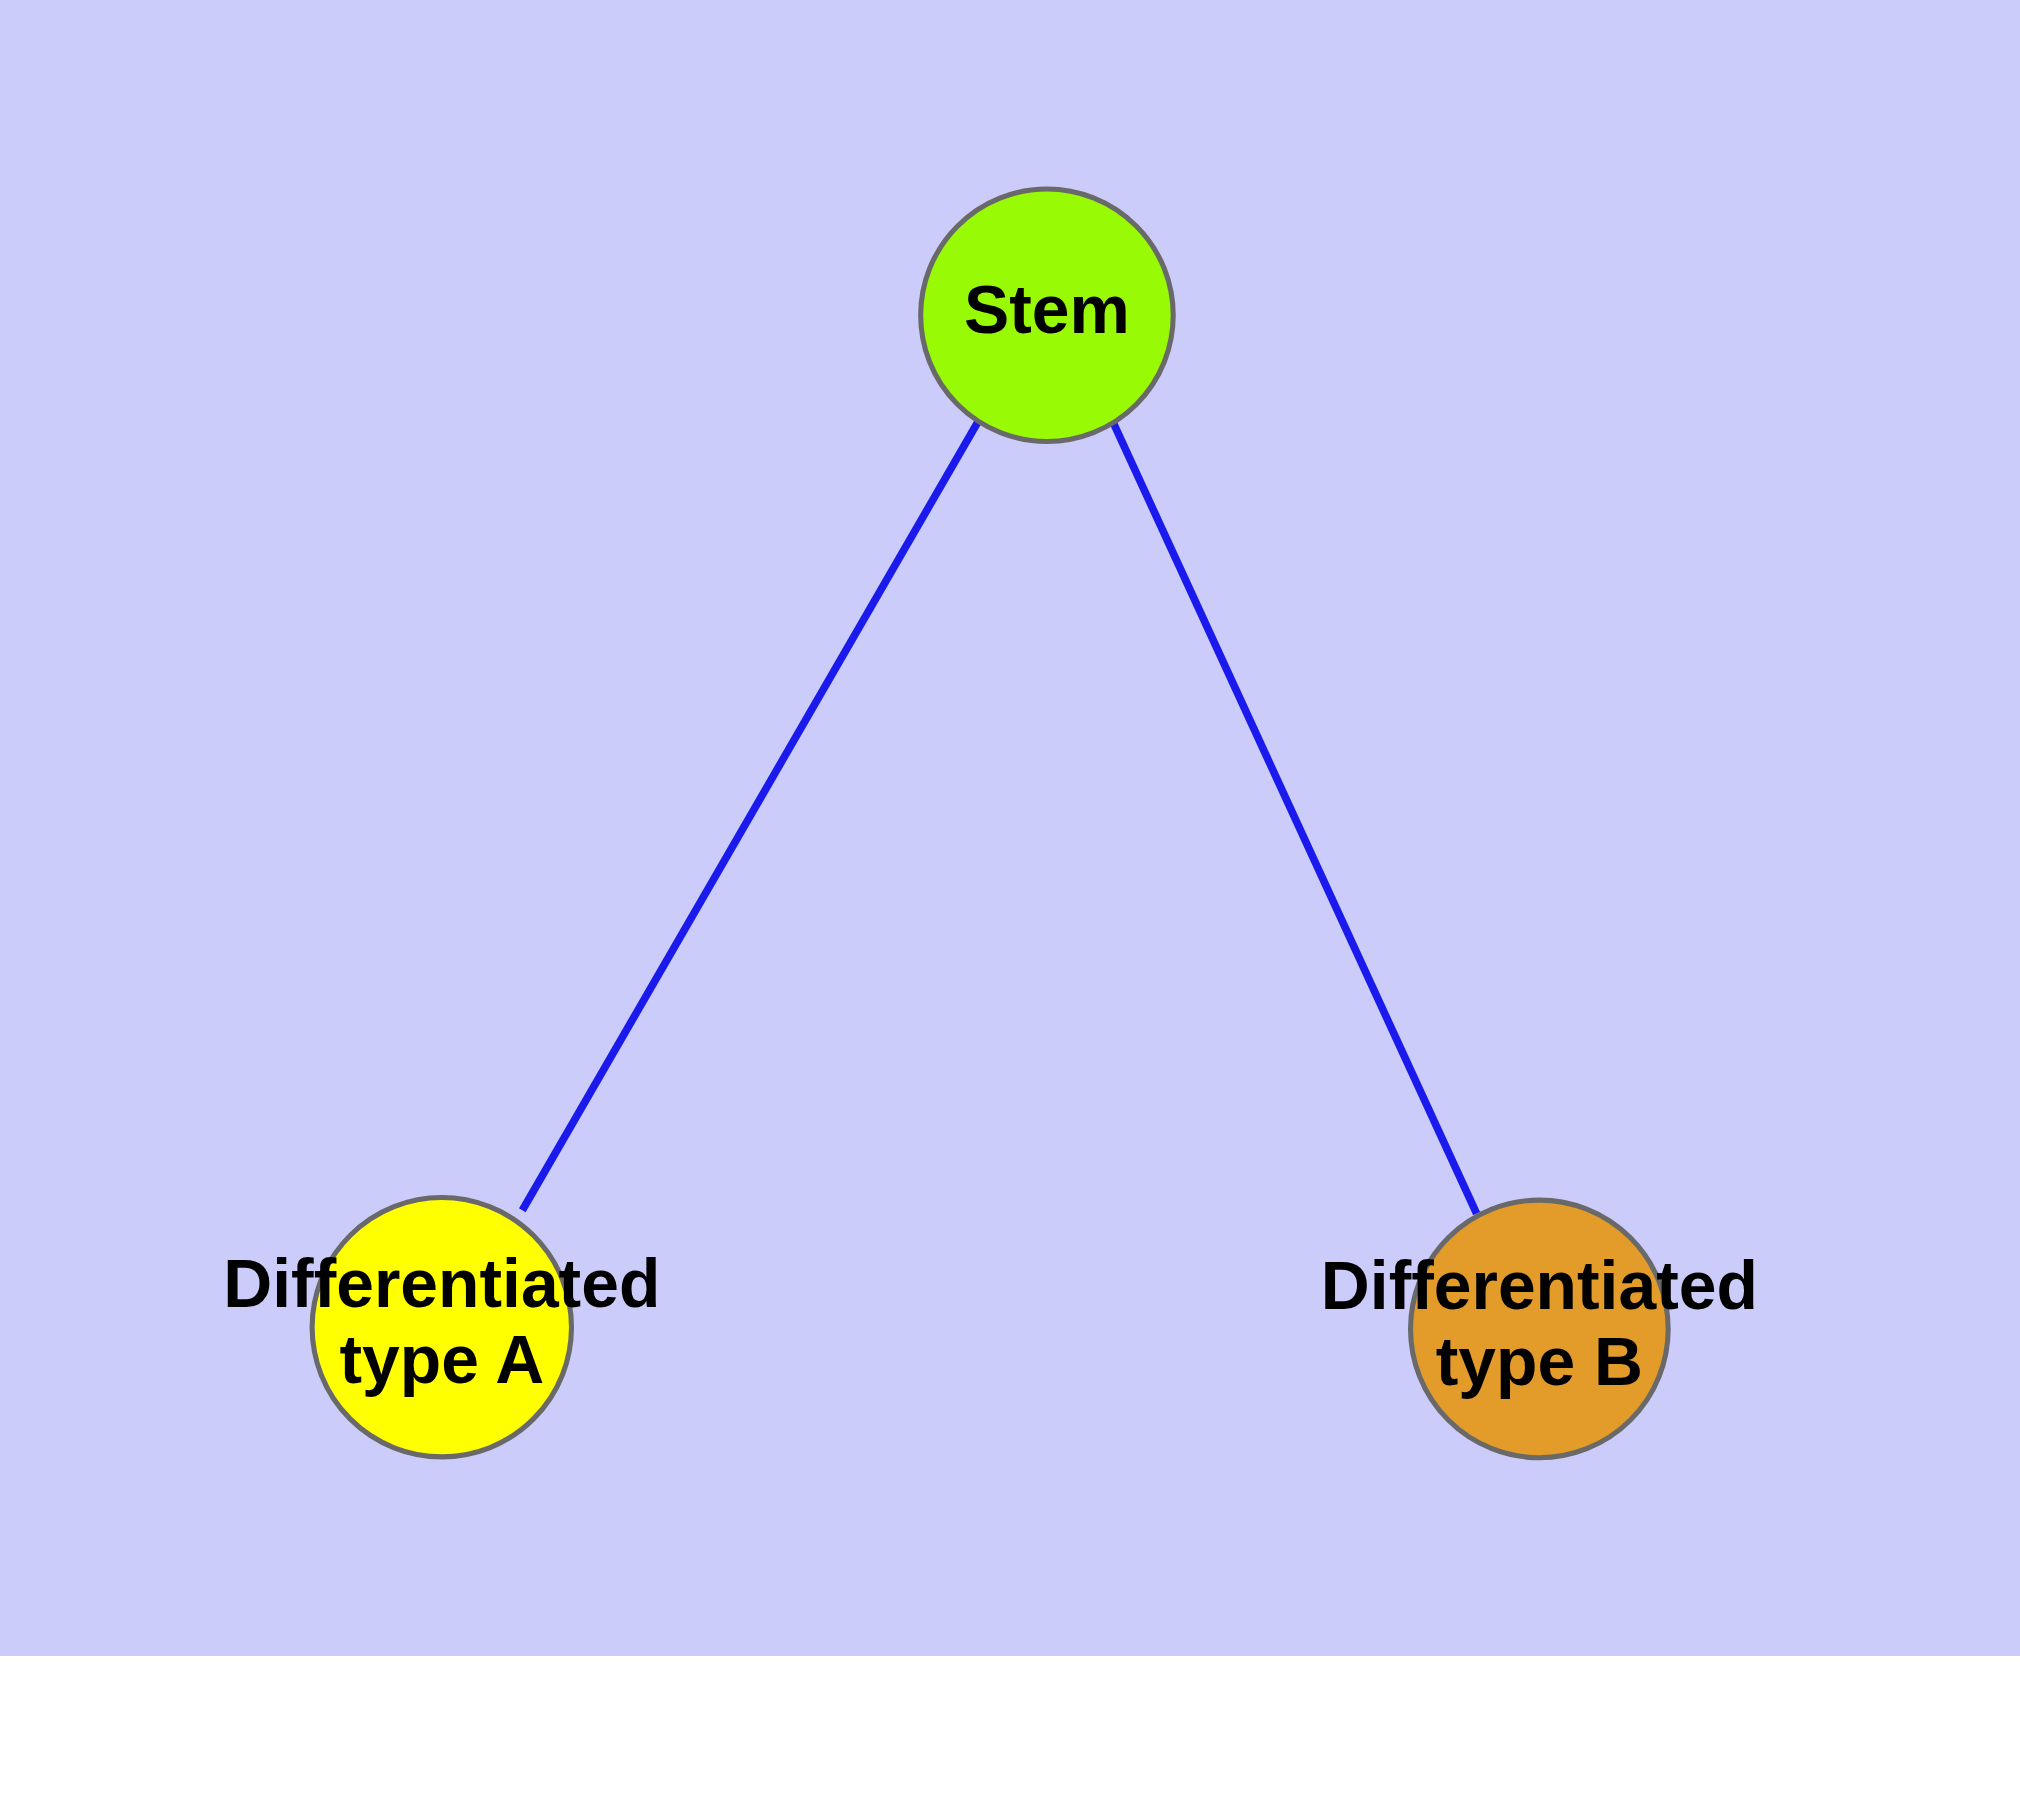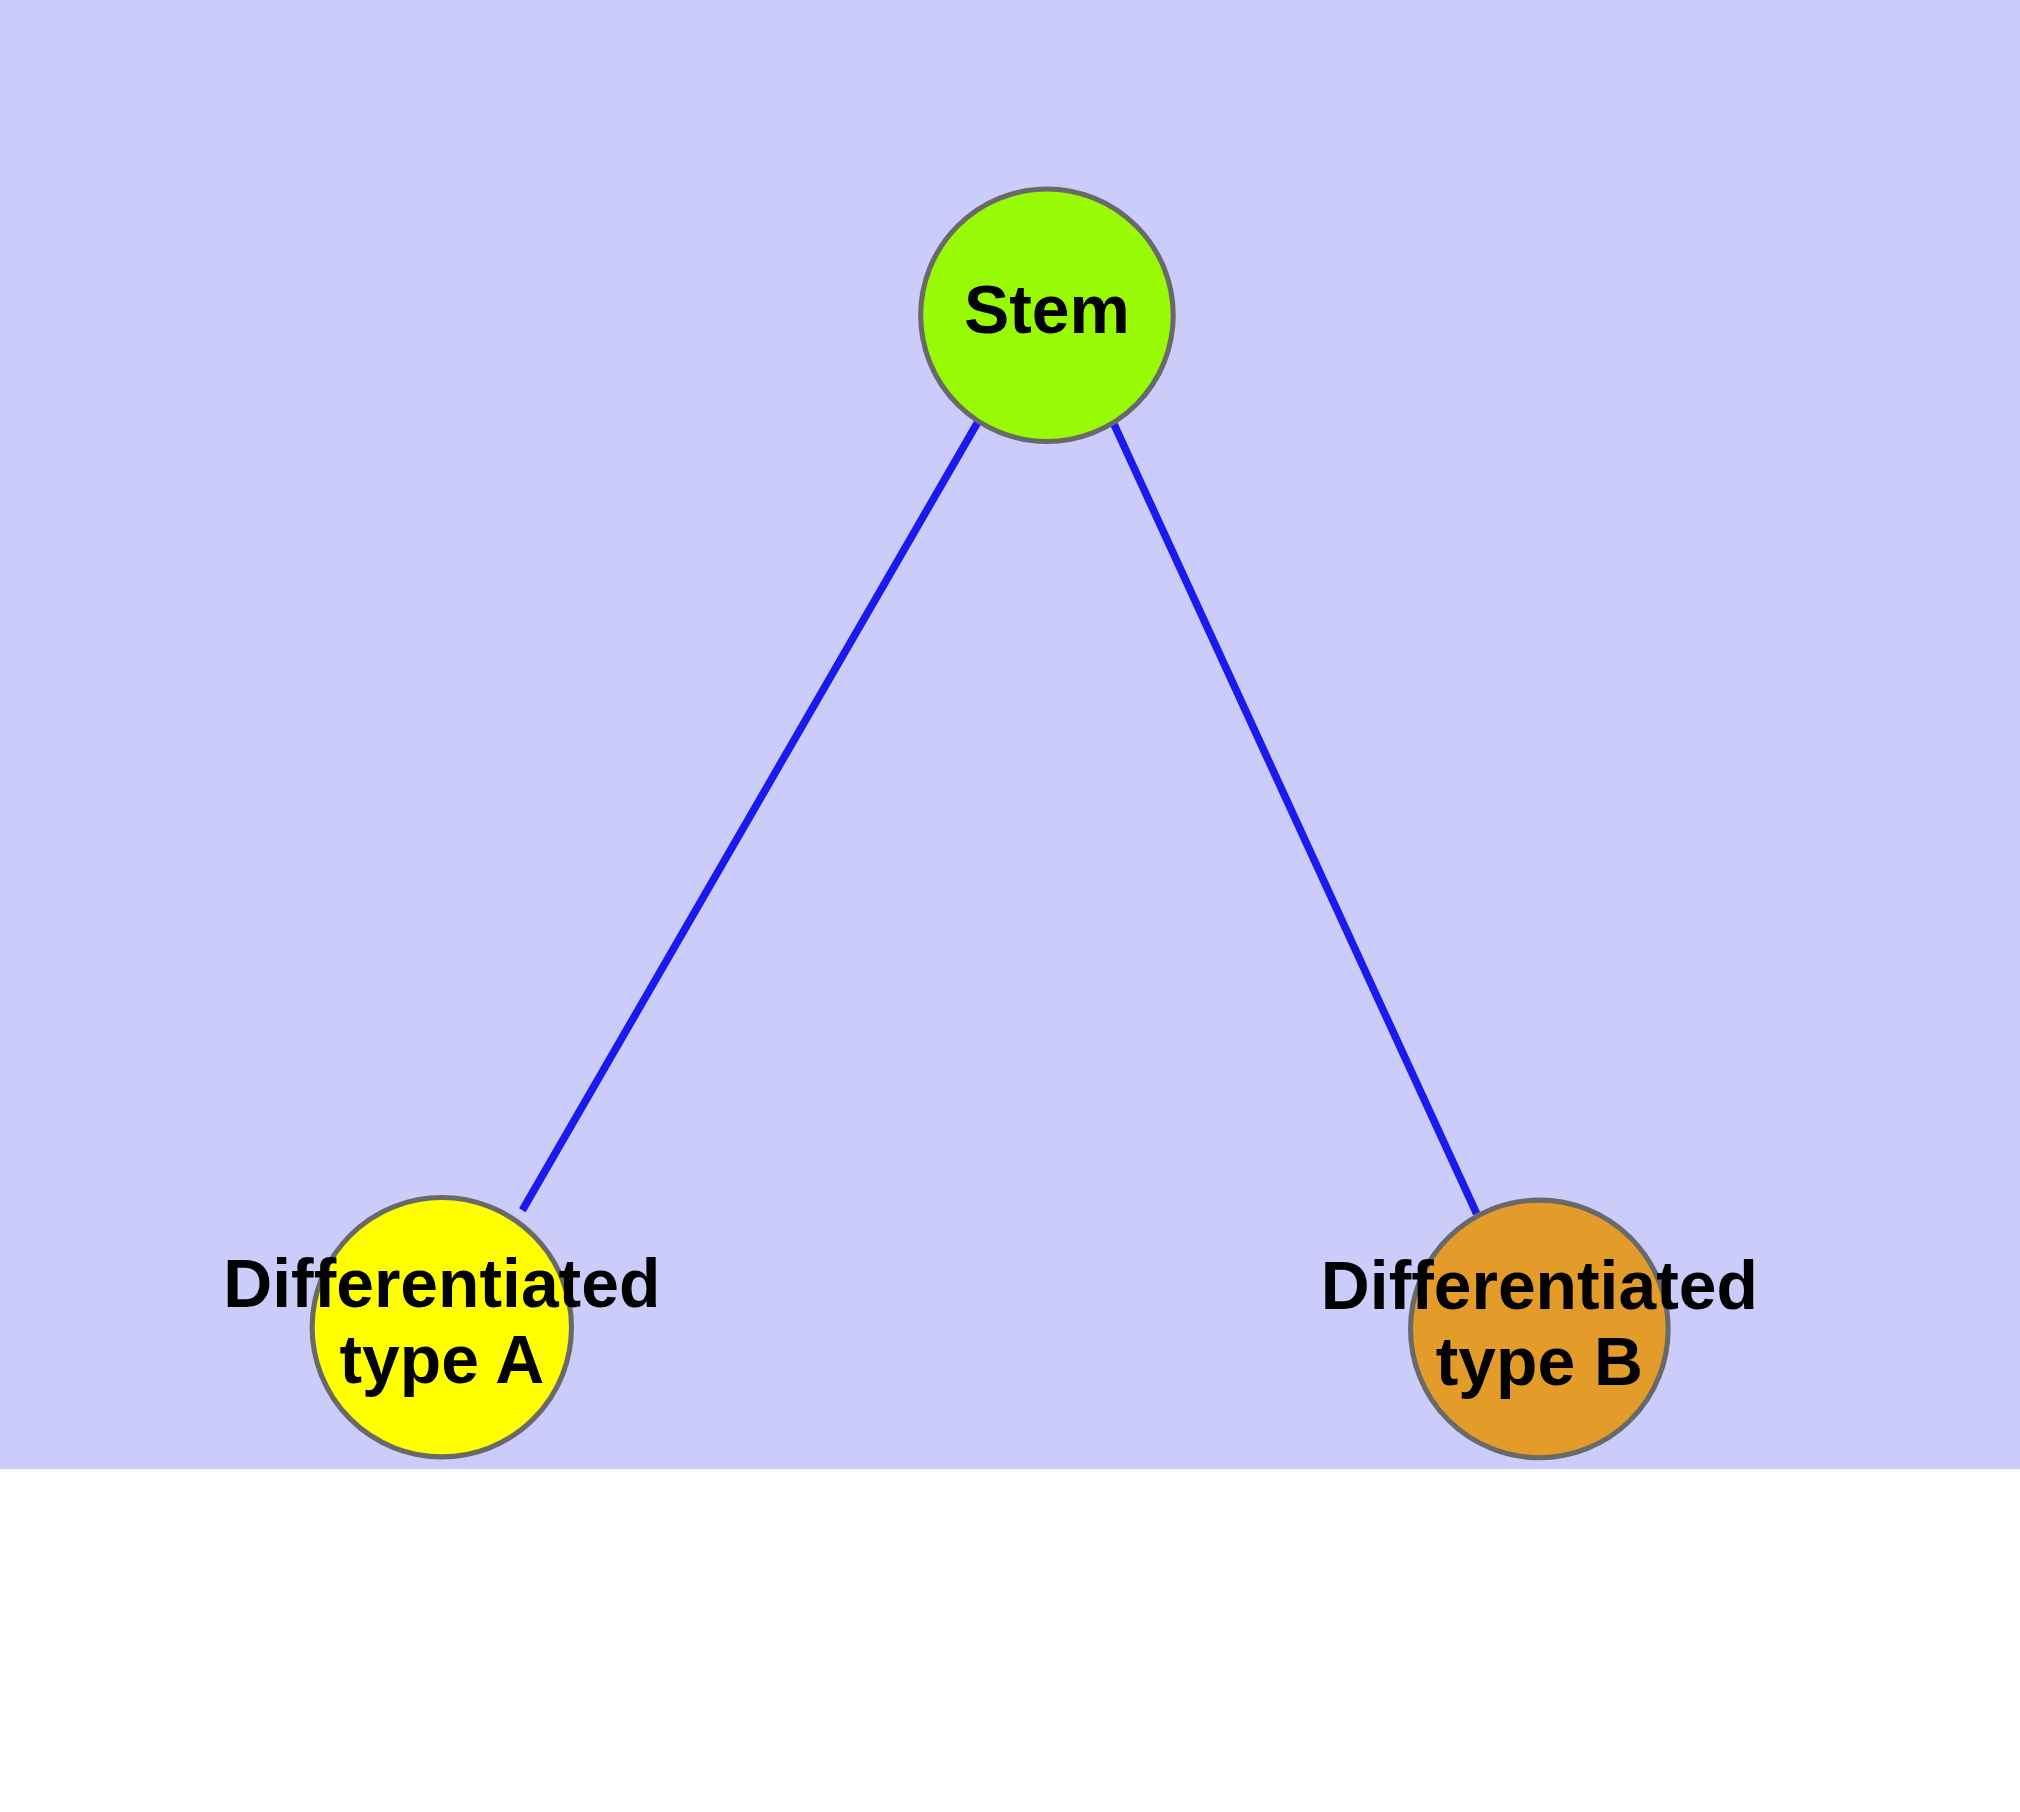--- a/index.html
+++ b/index.html
@@ -3,21 +3,21 @@
 <meta charset="utf-8">
 <style>
   html, body {
     margin: 0;
     padding: 0;
     background: #ffffff;
   }
   #canvas {
     position: relative;
     width: 2021px;
-    height: 1469px;
+    height: 1656px;
     overflow: hidden;
     background: #ccccfa;
     font-family: "Liberation Sans", sans-serif;
   }
   #graph-svg {
     position: absolute;
     top: 0;
     left: 0;
     width: 2021px;
     height: 1812px;

